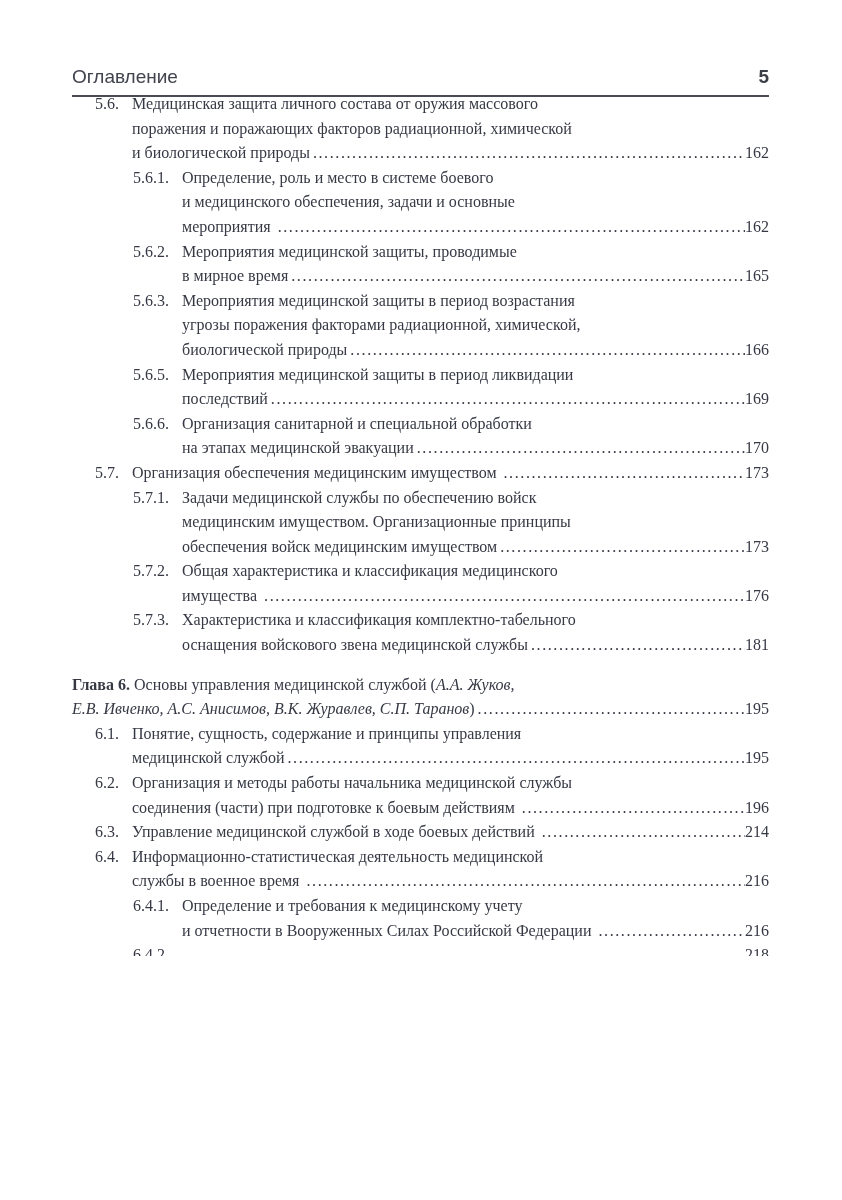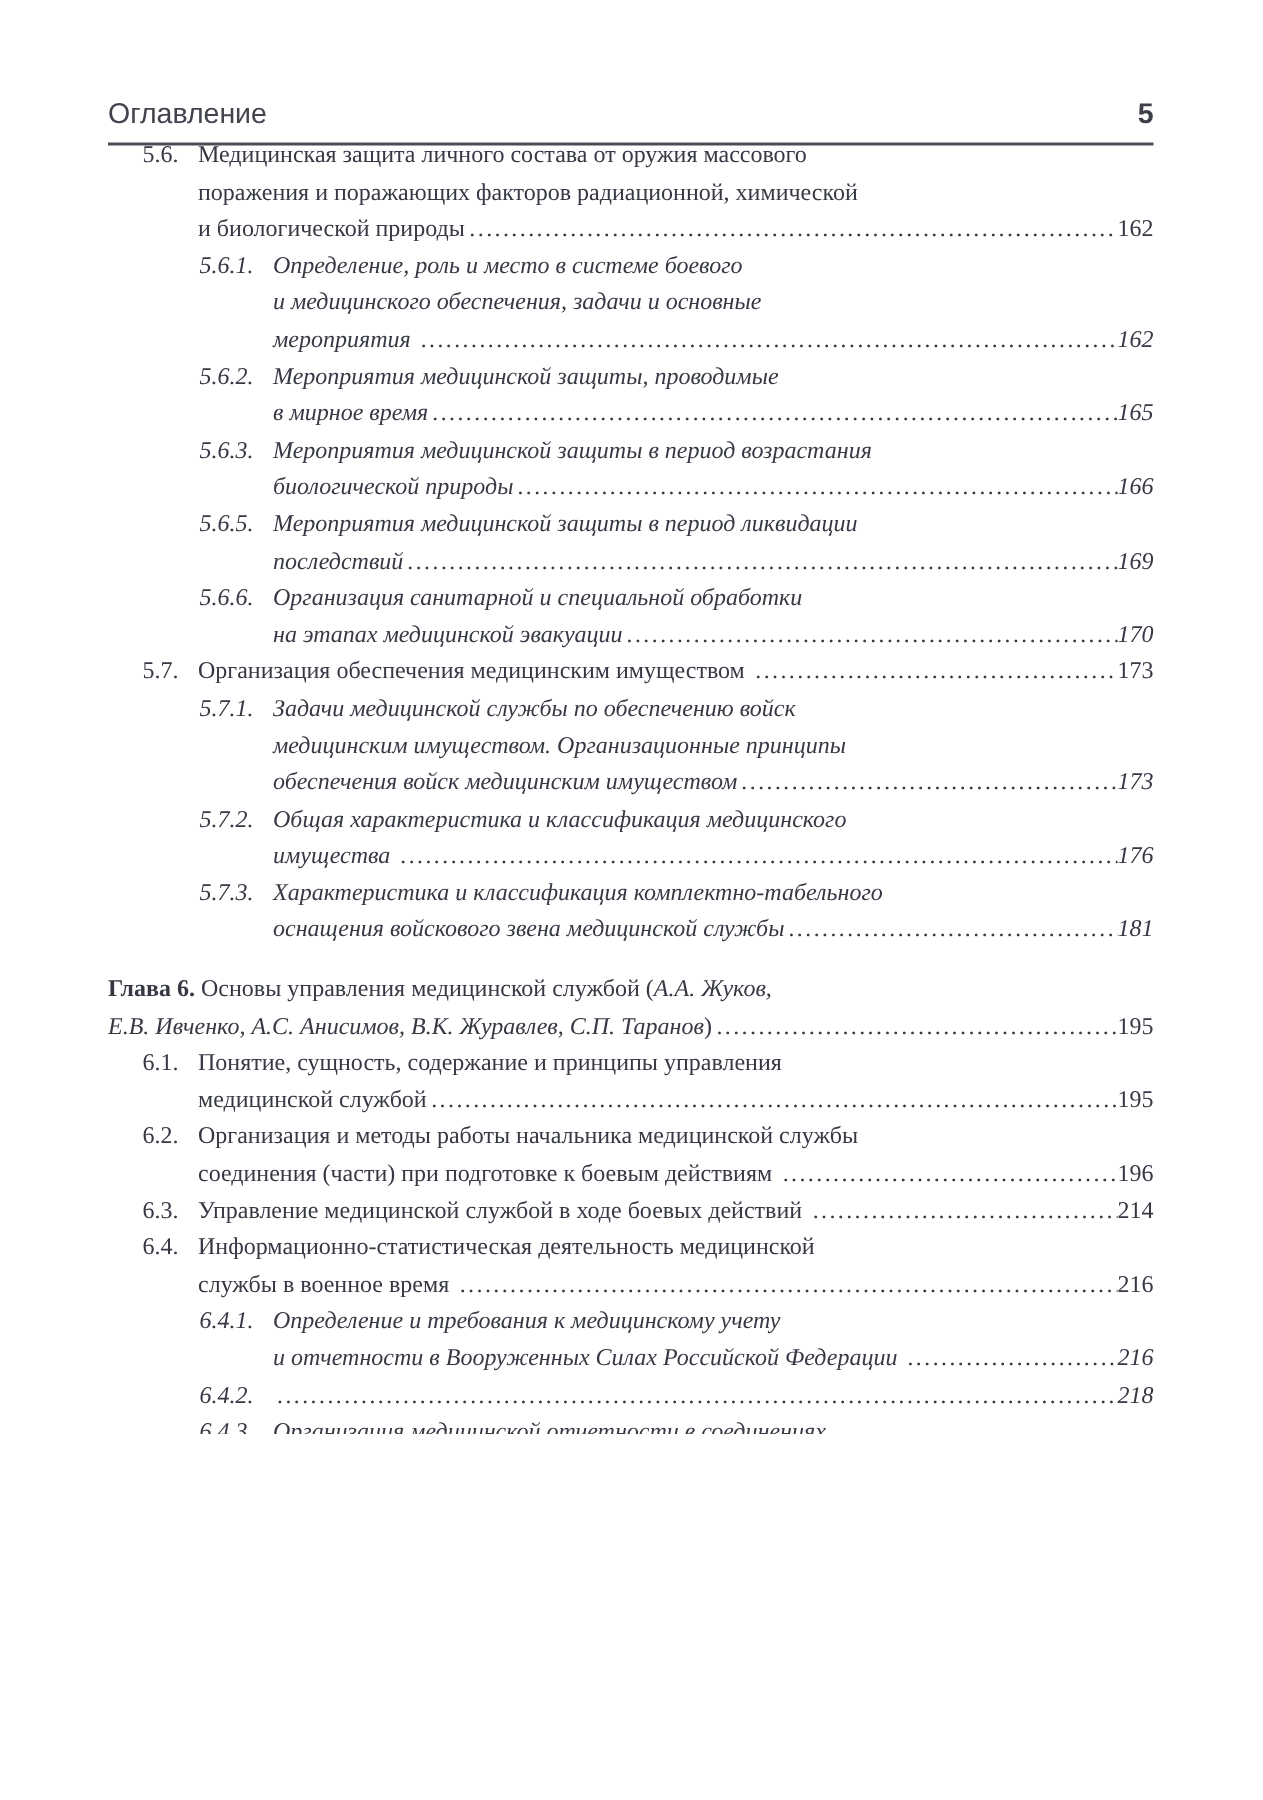--- a/index.html
+++ b/index.html
@@ -68,21 +68,21 @@
     letter-spacing: 1.6px;
   }
   .pg { flex: 0 0 auto; }
 
   
   .lvl1 .line        { padding-left: 60px; }
   .lvl1 .line.first  { padding-left: 23px; }
   .lvl1 .num         { width: 37px; flex: 0 0 37px; }
 
   
-  .lvl2 .line        { padding-left: 110px; font-style: italic; }
+  .lvl2 .line        { padding-left: 110px; }
   .lvl2 .line.first  { padding-left: 61px; }
   .lvl2 .num         { width: 49px; flex: 0 0 49px; }
 
   
   .chapter { margin-top: 15px; font-family: Liberation Serif, serif; }
   .chapter .line { padding-left: 0; }
   .seg-bold   { font-weight: 700; }
   .seg-italic { font-style: italic; }
   .seg-normal { }
 </style>
@@ -134,20 +134,23 @@
           <span class="txt">в мирное время</span>
           <span class="leader"></span>
           <span class="pg">165</span>
         </div>
       </div>
       <div class="entry lvl2">
         <div class="line first">
           <span class="num">5.6.3.</span>
           <span class="txt">Мероприятия медицинской защиты в период возрастания</span>
         </div>
+        <div class="line">
+          <span class="txt">угрозы поражения факторами радиационной, химической,</span>
+        </div>
         <div class="line last">
           <span class="txt">биологической природы</span>
           <span class="leader"></span>
           <span class="pg">166</span>
         </div>
       </div>
       <div class="entry lvl2">
         <div class="line first">
           <span class="num">5.6.5.</span>
           <span class="txt">Мероприятия медицинской защиты в период ликвидации</span>

